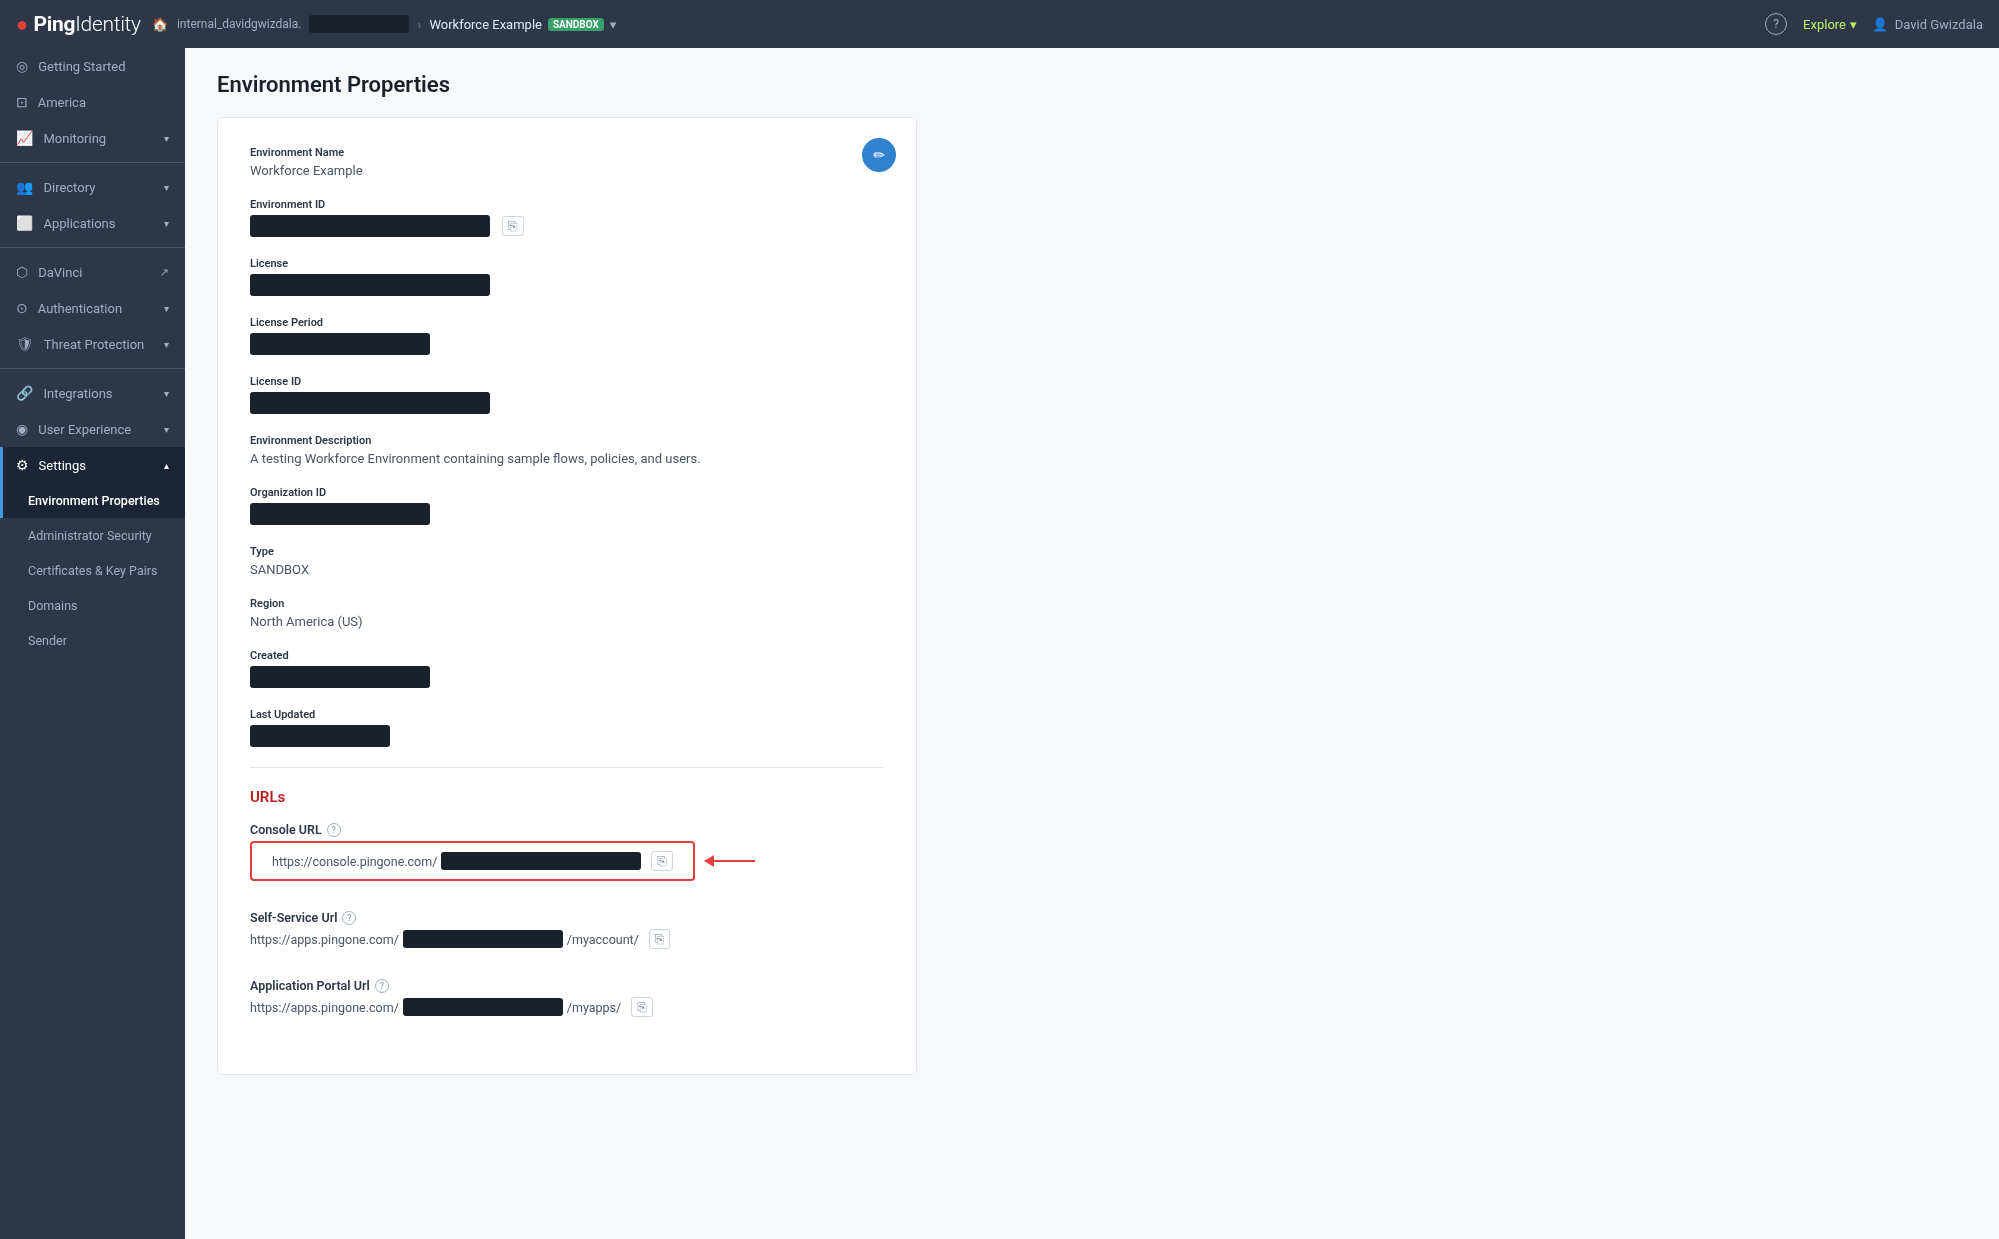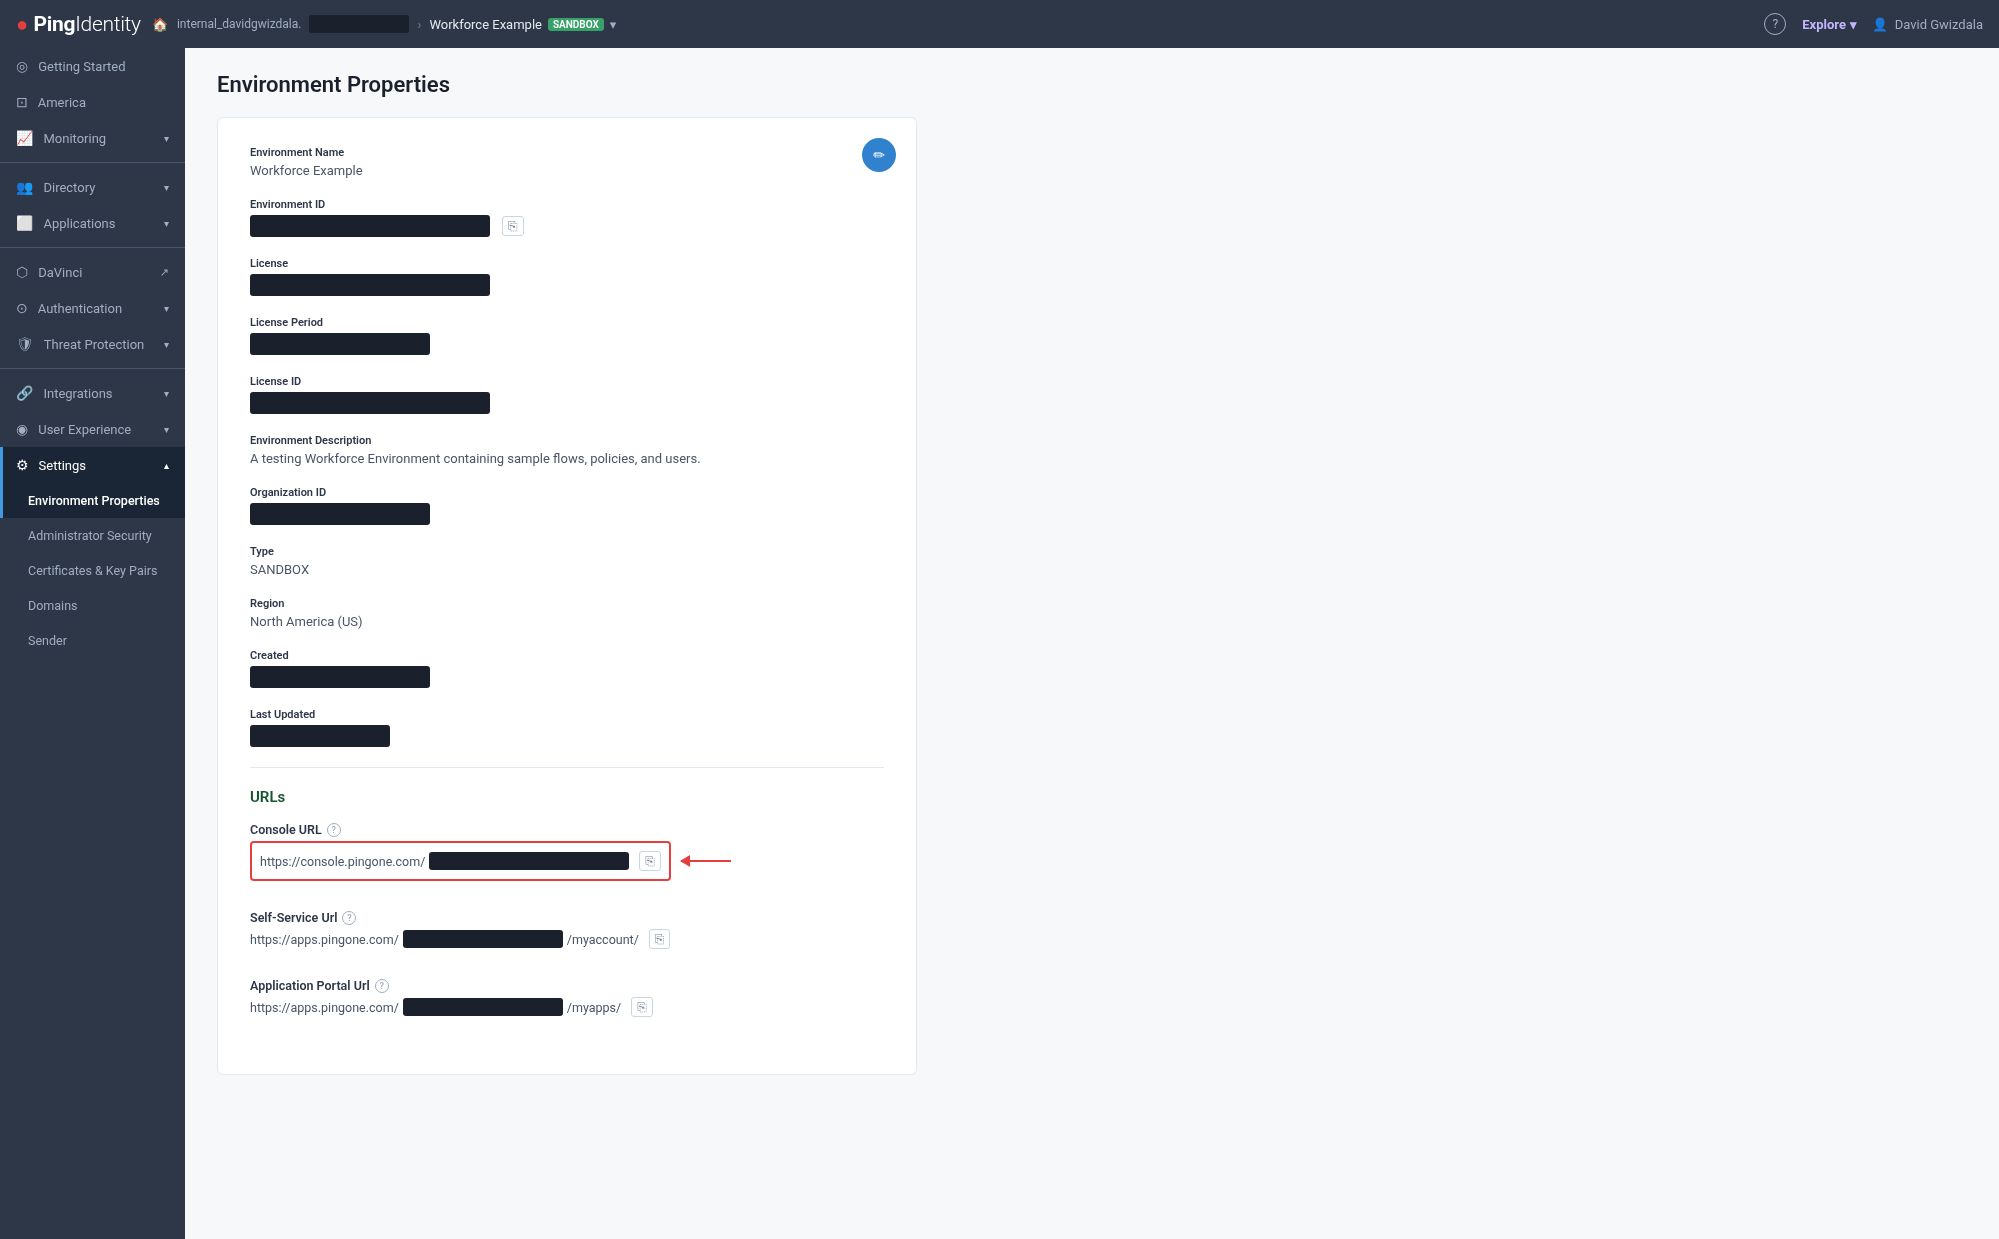--- a/index.html
+++ b/index.html
@@ -24,21 +24,21 @@
       font-size: 18px;
       font-weight: 700;
       letter-spacing: -0.5px;
     }
     .topbar-breadcrumb { display: flex; align-items: center; gap: 8px; color: #a0aec0; font-size: 13px; }
     .topbar-breadcrumb-redacted { background: #1a202c; border-radius: 3px; height: 18px; width: 100px; display: inline-block; vertical-align: middle; }
     .topbar-env { display: flex; align-items: center; gap: 6px; color: #e2e8f0; font-size: 13px; }
     .sandbox-badge { background: #38a169; color: white; font-size: 10px; font-weight: 600; padding: 1px 5px; border-radius: 3px; text-transform: uppercase; }
     .topbar-right { margin-left: auto; display: flex; align-items: center; gap: 16px; color: #a0aec0; font-size: 13px; }
     .topbar-help { width: 22px; height: 22px; border-radius: 50%; border: 1.5px solid #a0aec0; display: flex; align-items: center; justify-content: center; font-size: 12px; color: #a0aec0; cursor: pointer; }
-    .topbar-explore { display: flex; align-items: center; gap: 4px; color: #c4b5fd; cursor: pointer; font-weight: bold; }
+    .topbar-explore { display: flex; align-items: center; gap: 4px; color: #bef264; cursor: pointer; }
     .topbar-user { display: flex; align-items: center; gap: 6px; color: #a0aec0; cursor: pointer; }
 
     
     .layout { display: flex; flex: 1; overflow: hidden; }
 
     
     .sidebar {
       width: 185px;
       background: #2d3748;
       display: flex;
@@ -121,32 +121,32 @@
       cursor: pointer;
       color: #718096;
       font-size: 12px;
       margin-left: 6px;
       vertical-align: middle;
     }
 
     .divider { height: 1px; background: #e2e8f0; margin: 8px 0 20px; }
 
     .urls-section { margin-top: 4px; }
-    .urls-title { font-size: 15px; font-weight: 600; color: #14532d; margin-bottom: 16px; }
+    .urls-title { font-size: 15px; font-weight: 600; color: #b91c1c; margin-bottom: 16px; }
 
     .url-row { margin-bottom: 29px; }
     .url-label { font-size: 12.5px; font-weight: 600; color: #2d3748; margin-bottom: 4px; display: flex; align-items: center; gap: 5px; }
     .url-value { font-size: 12.5px; color: #4a5568; display: flex; align-items: center; gap: 4px; }
     .url-redacted { background: #1a202c; border-radius: 3px; height: 18px; display: inline-block; width: 160px; vertical-align: middle; }
     .help-icon { display: inline-flex; align-items: center; justify-content: center; width: 14px; height: 14px; border-radius: 50%; border: 1.5px solid #a0aec0; color: #a0aec0; font-size: 9px; cursor: pointer; flex-shrink: 0; }
 
     .console-url-box {
       border: 2px solid #e53e3e;
       border-radius: 4px;
-      padding: 8px 8px;
+      padding: 8px 20px;
       display: inline-flex;
       align-items: center;
       gap: 4px;
       background: white;
       position: relative;
     }
 
     .red-arrow {
       position: absolute;
       right: -60px;

